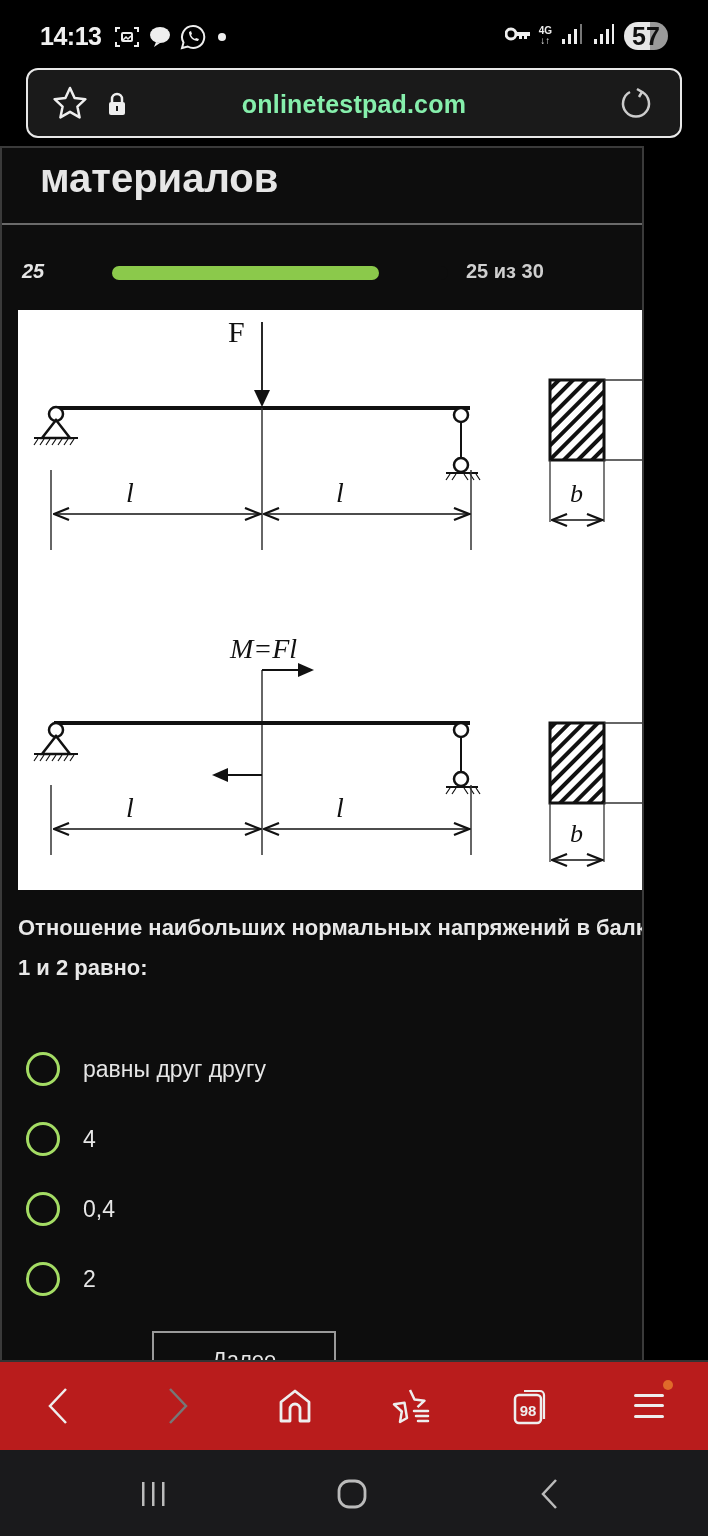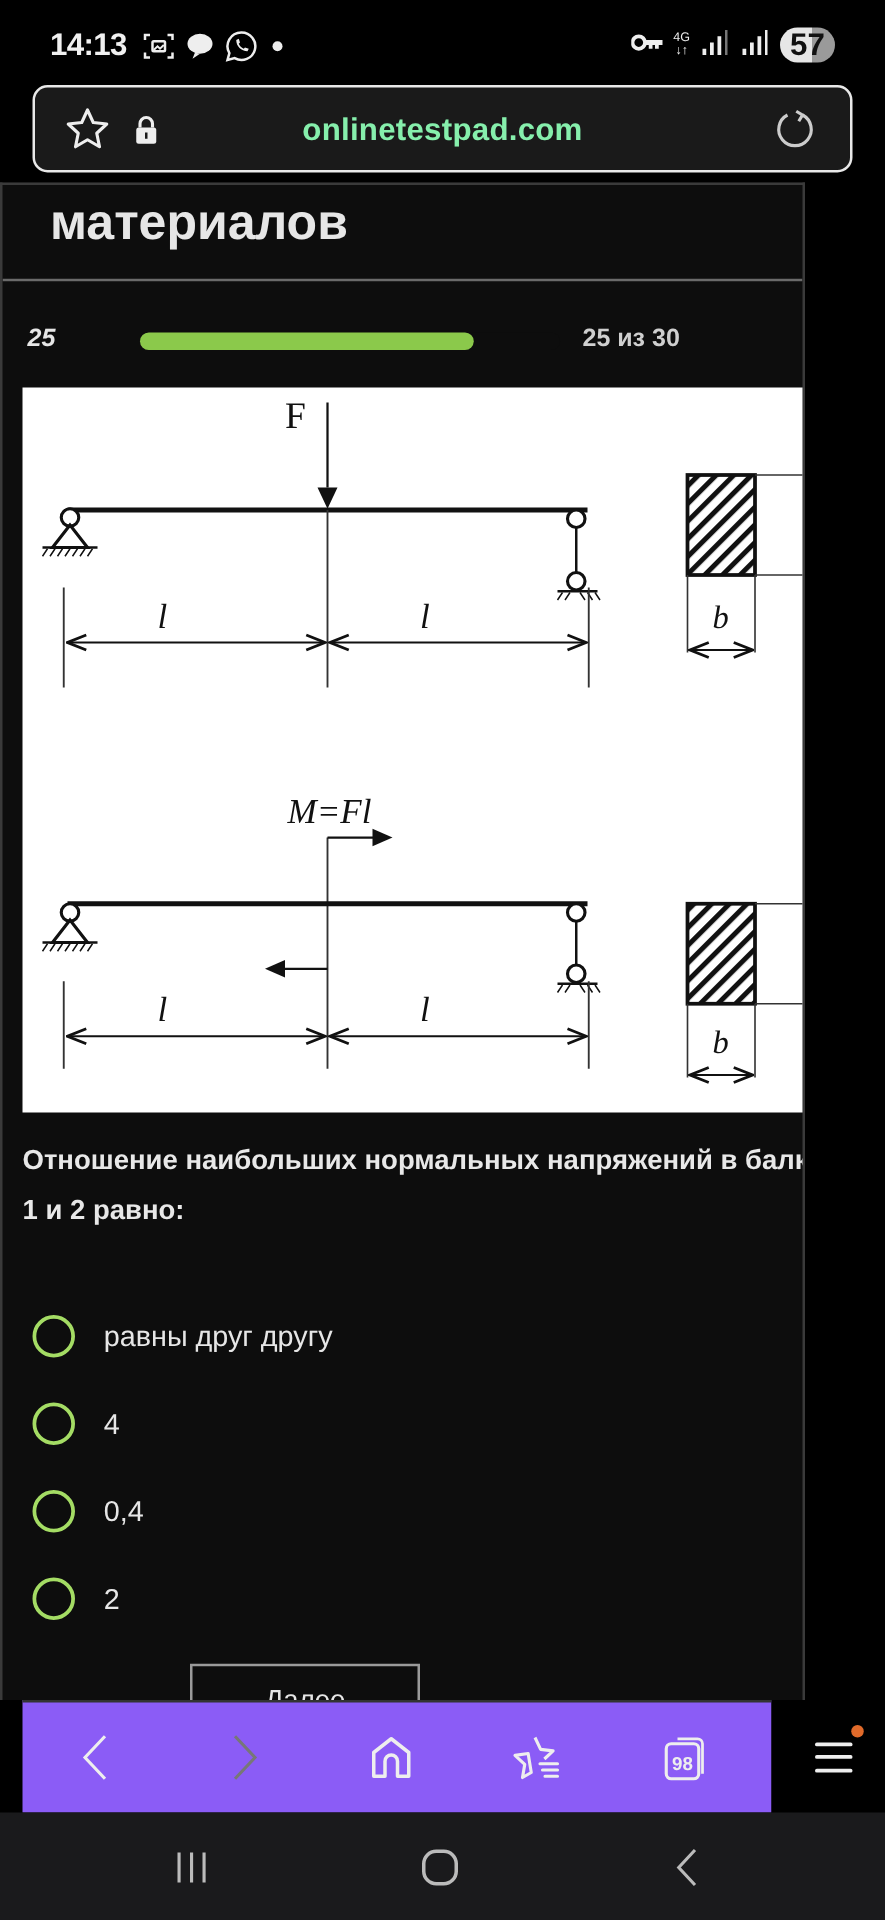--- a/index.html
+++ b/index.html
@@ -5,21 +5,21 @@
   * { box-sizing: border-box; margin: 0; padding: 0; }
   html, body { width: 708px; height: 1536px; background: #000; overflow: hidden; }
   body { font-family: "Liberation Sans", "DejaVu Sans", sans-serif; color: #e8e8e8; position: relative; }
 
   
   .status-bar { position: absolute; top: 0; left: 0; width: 708px; height: 66px; background: #000; }
   .status-time { position: absolute; left: 40px; top: 22px; font-size: 25px; font-weight: bold; color: #f0f0f0; letter-spacing: -0.5px; }
   .status-left-icons { position: absolute; left: 114px; top: 24px; display: flex; gap: 8px; align-items: center; }
   .status-right { position: absolute; right: 40px; top: 22px; display: flex; gap: 8px; align-items: center; }
   .battery { width: 44px; height: 28px; border-radius: 14px; background: linear-gradient(90deg, #e6e6e6 0 58%, #9a9a9a 58% 100%); color: #111; font-size: 25px; font-weight: bold; display: flex; align-items: center; justify-content: center; }
-  .net-4g { display: flex; flex-direction: column; align-items: center; font-size: 10px; line-height: 10px; font-weight: normal; color: #eee; }
+  .net-4g { display: flex; flex-direction: column; align-items: center; font-size: 10px; line-height: 10px; font-weight: bold; color: #eee; }
 
   
   .url-bar { position: absolute; left: 26px; top: 68px; width: 656px; height: 70px; border: 2px solid #e8e8e8; border-radius: 12px; background: #1a1a1a; }
   .url-star { position: absolute; left: 24px; top: 16px; }
   .url-lock { position: absolute; left: 80px; top: 22px; }
   .url-text { position: absolute; left: 0; right: 0; top: 20px; text-align: center; font-size: 25px; color: #86efac; font-weight: bold; letter-spacing: 0.2px; }
   .url-reload { position: absolute; right: 26px; top: 16px; }
 
   
   .page { position: absolute; left: 0; top: 146px; width: 644px; height: 1214px; background: #0d0d0d; border-left: 2px solid #3a3a3a; border-right: 2px solid #3a3a3a; border-top: 2px solid #3a3a3a; overflow: hidden; }
@@ -36,21 +36,21 @@
   .question { position: absolute; left: 16px; top: 760px; width: 660px; font-size: 22px; font-weight: bold; line-height: 40px; color: #e8e8e8; }
 
   .options { position: absolute; left: 24px; top: 886px; width: 640px; }
   .option { display: flex; align-items: center; height: 70px; cursor: pointer; }
   .radio { width: 34px; height: 34px; border: 3px solid #a4dc64; border-radius: 50%; flex: none; }
   .option-label { margin-left: 23px; font-size: 23px; color: #e6e6e6; text-align: right; }
 
   .next-btn { position: absolute; left: 150px; top: 1183px; width: 184px; height: 60px; border: 2px solid #9a9a9a; background: #0d0d0d; color: #e6e6e6; font-size: 22px; text-align: center; padding-top: 14px; }
 
   
-  .browser-toolbar { position: absolute; left: 18px; top: 1360px; width: 599px; height: 90px; background: #8b5cf6; border-top: 2px solid #333; }
+  .browser-toolbar { position: absolute; left: 0; top: 1360px; width: 708px; height: 90px; background: #b91c1c; border-top: 2px solid #333; }
   .tb-btn { position: absolute; top: 20px; width: 48px; height: 48px; display: flex; align-items: center; justify-content: center; }
   .menu-dot { position: absolute; right: 0px; top: -2px; width: 10px; height: 10px; border-radius: 50%; background: #e06a2a; }
 
   
   .sys-nav { position: absolute; left: 0; top: 1450px; width: 708px; height: 86px; background: #1a1a1c; }
   .sys-btn { position: absolute; top: 24px; width: 48px; height: 40px; display: flex; align-items: center; justify-content: center; }
 </style>
 </head>
 <body>
 

